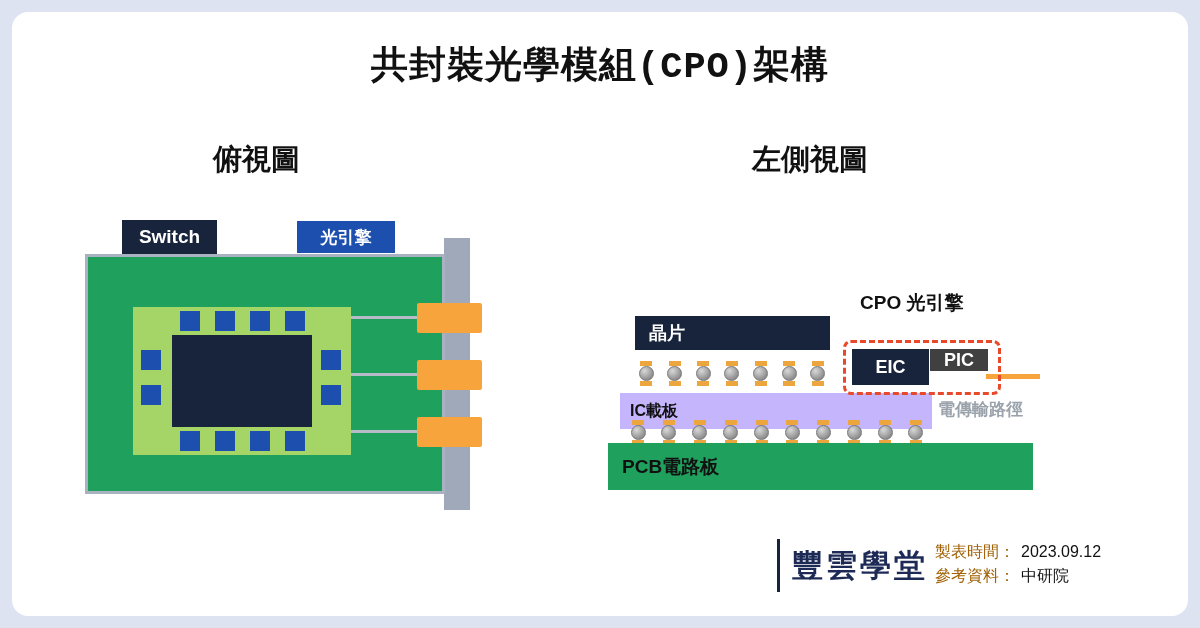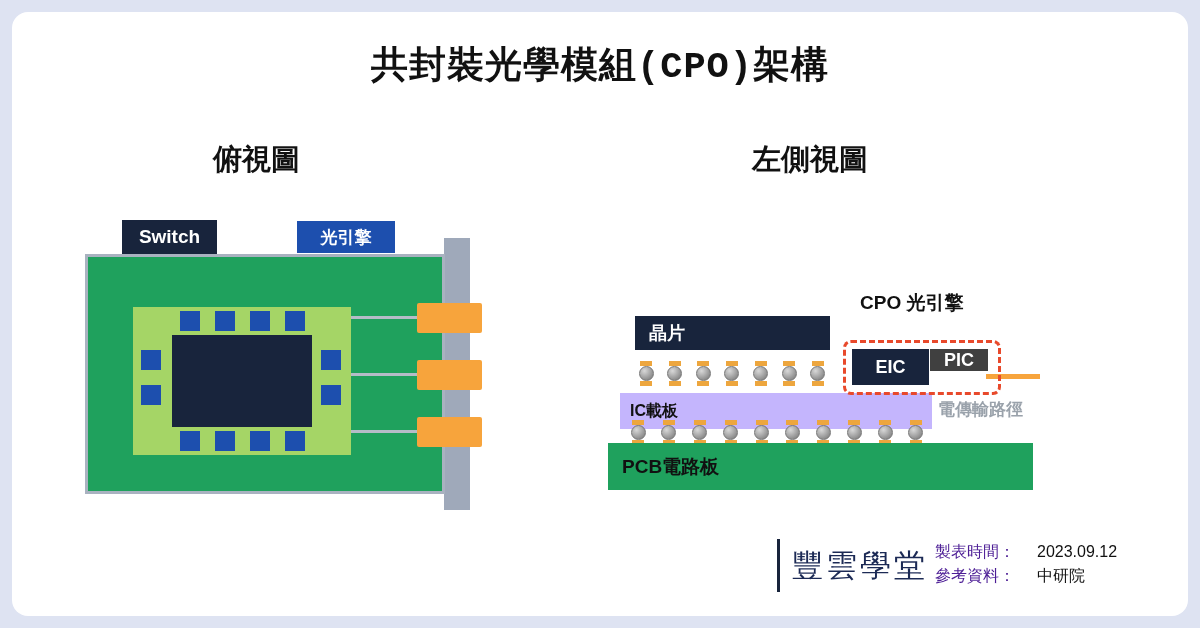--- a/index.html
+++ b/index.html
@@ -53,25 +53,25 @@
   .cpo-label { left:860px; top:290px; font-size:19px; font-weight:bold; color:#111; }
   .cpo-dashed { left:843px; top:340px; width:158px; height:55px;
                 border:3px dashed #e8492b; border-radius:8px; box-sizing:border-box; }
   .eic { left:852px; top:349px; width:77px; height:36px; background:#18243c; font-size:18px; }
   .pic { left:930px; top:349px; width:58px; height:22px; background:#404040; font-size:18px; }
   .fiber { left:986px; top:374px; width:54px; height:5px; background:#f7a43c; }
   .epath-label { left:938px; top:398px; font-size:17px; font-weight:bold; color:#9aa2ab; }
 
   
   .footer-divider { left:777px; top:539px; width:3px; height:53px; background:#18243c; }
-  .brand-logo { left:792px; top:545px; font-size:31px; font-weight:400; color:#1c2a55; letter-spacing:3px; }
+  .brand-logo { left:792px; top:545px; font-size:31px; font-weight:700; color:#1c2a55; letter-spacing:3px; }
   .info-line  { position:absolute; left:935px; font-size:16px; color:#222; }
   #info-date   { top:542px; }
   #info-source { top:566px;text-align:center; }
-  .info-line .lbl { color:#4c1d95; margin-right:22px; }
+  .info-line .lbl { color:#a16207; margin-right:6px; }
   .info-line .val { color:#111; }
 </style>
 </head>
 <body>
 
 <div class="canvas">
   <div class="card"></div>
 
   <div class="title">共封裝光學模組(CPO)架構</div>
 

